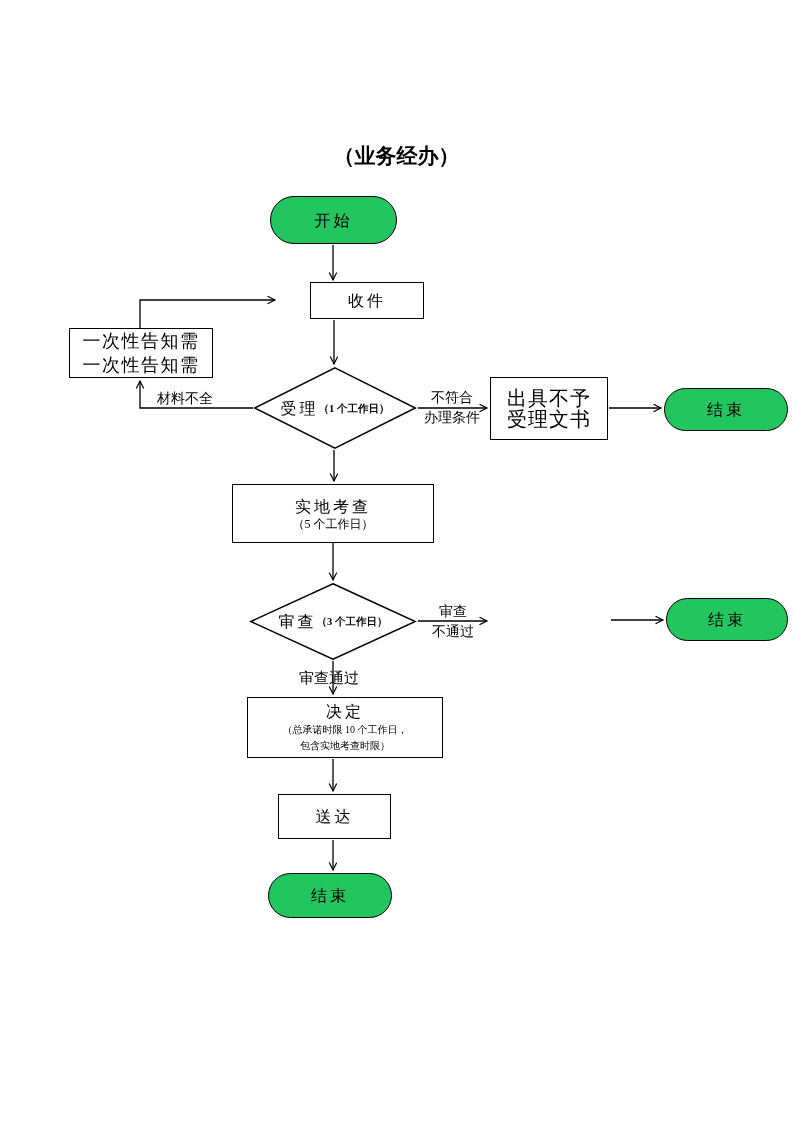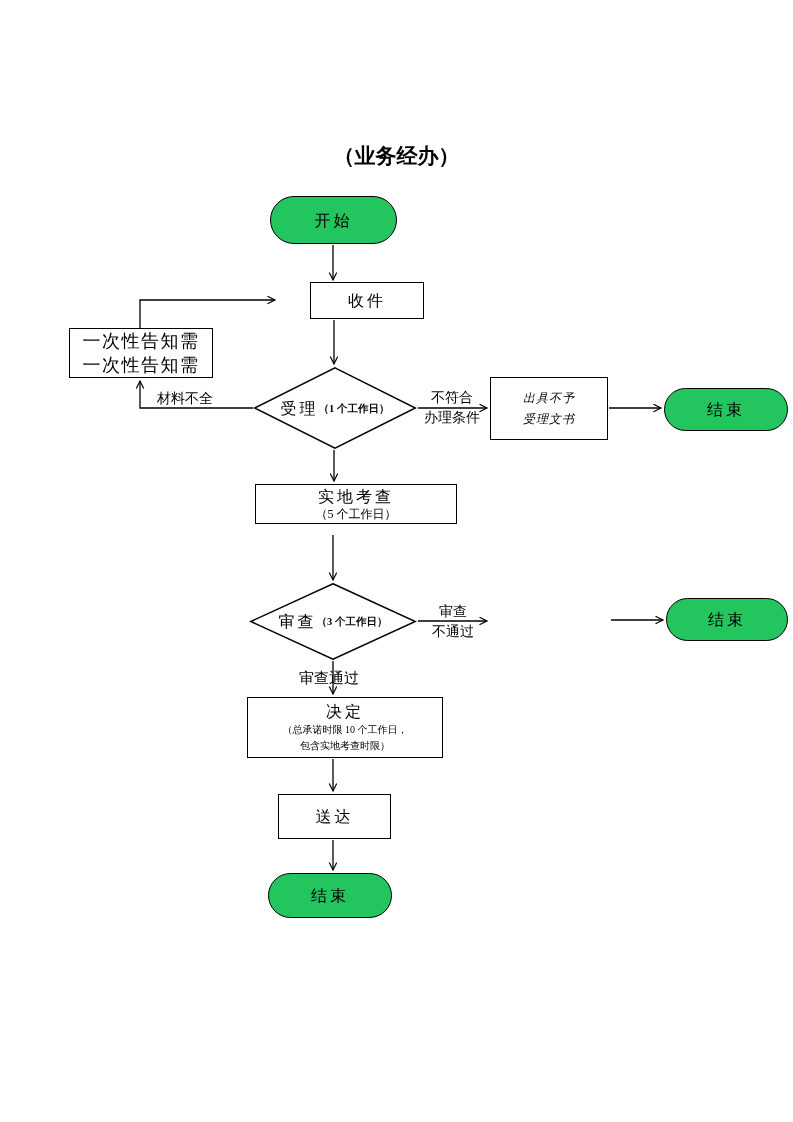--- a/index.html
+++ b/index.html
@@ -21,21 +21,21 @@
     position:absolute;display:flex;flex-direction:column;align-items:center;
     justify-content:center;text-align:center;box-sizing:border-box;
   }
   .rect{border:1.8px solid #000;background:#fff;}
   .pill{border:1.8px solid #000;background:#22c55e;border-radius:26px;}
   .diamond{background:transparent;}
   .diamond .shape{position:absolute;left:0;top:0;width:100%;height:100%;}
   .diamond .shape polygon{fill:#fff;stroke:#000;stroke-width:1.5;}
   .label-stack{position:relative;display:flex;flex-direction:row;align-items:center;}
   .nlabel{font-size:16px;line-height:21px;letter-spacing:3px;white-space:nowrap;}
-  .nlabel-sm{font-size:12px;line-height:21px;letter-spacing:1px;white-space:nowrap;font-style:italic;}
+  .nlabel-sm{font-size:20px;line-height:21px;letter-spacing:1px;white-space:nowrap;}
   .duration{font-size:10.5px;line-height:13px;letter-spacing:0;white-space:nowrap;font-weight:bold;}
   .duration-md{font-size:12px;line-height:15px;white-space:nowrap;}
   .note{font-size:10px;line-height:16.5px;white-space:nowrap;}
   .notify-line{font-size:18px;line-height:24px;letter-spacing:1.5px;white-space:nowrap;}
   .edge-label{position:absolute;font-size:14px;line-height:20px;white-space:nowrap;}
   .edge-label.two-line{text-align:center;}
   .edge-label.pass{font-size:15px;}
 </style>
 </head>
 <body>
@@ -103,21 +103,21 @@
 
   <div class="node rect" style="left:490px;top:377px;width:118px;height:63px;">
     <span class="nlabel-sm">出具不予</span>
     <span class="nlabel-sm">受理文书</span>
   </div>
 
   <div class="node pill" style="left:664px;top:388px;width:124px;height:43px;">
     <span class="nlabel">结束</span>
   </div>
 
-  <div class="node rect" style="left:255px;top:484px;width:202px;height:40px;">
+  <div class="node rect" style="left:232px;top:484px;width:202px;height:59px;">
     <span class="nlabel">实地考查</span>
     <span class="duration-md">（5 个工作日）</span>
   </div>
 
   <div class="node diamond" style="left:249px;top:583px;width:168px;height:77px;">
     <svg class="shape" viewBox="0 0 100 100" preserveAspectRatio="none" aria-hidden="true">
       <polygon points="50,1 99,50 50,99 1,50" vector-effect="non-scaling-stroke"></polygon>
     </svg>
     <div class="label-stack">
       <span class="nlabel">审查</span>

